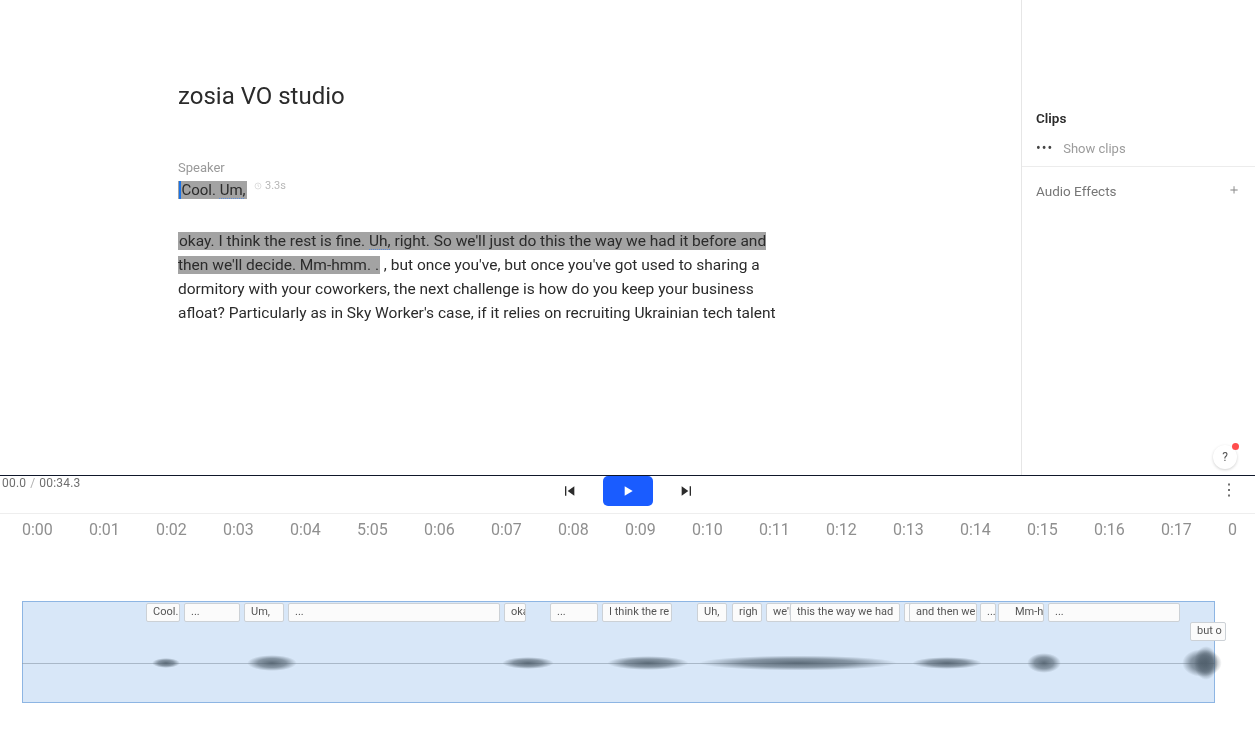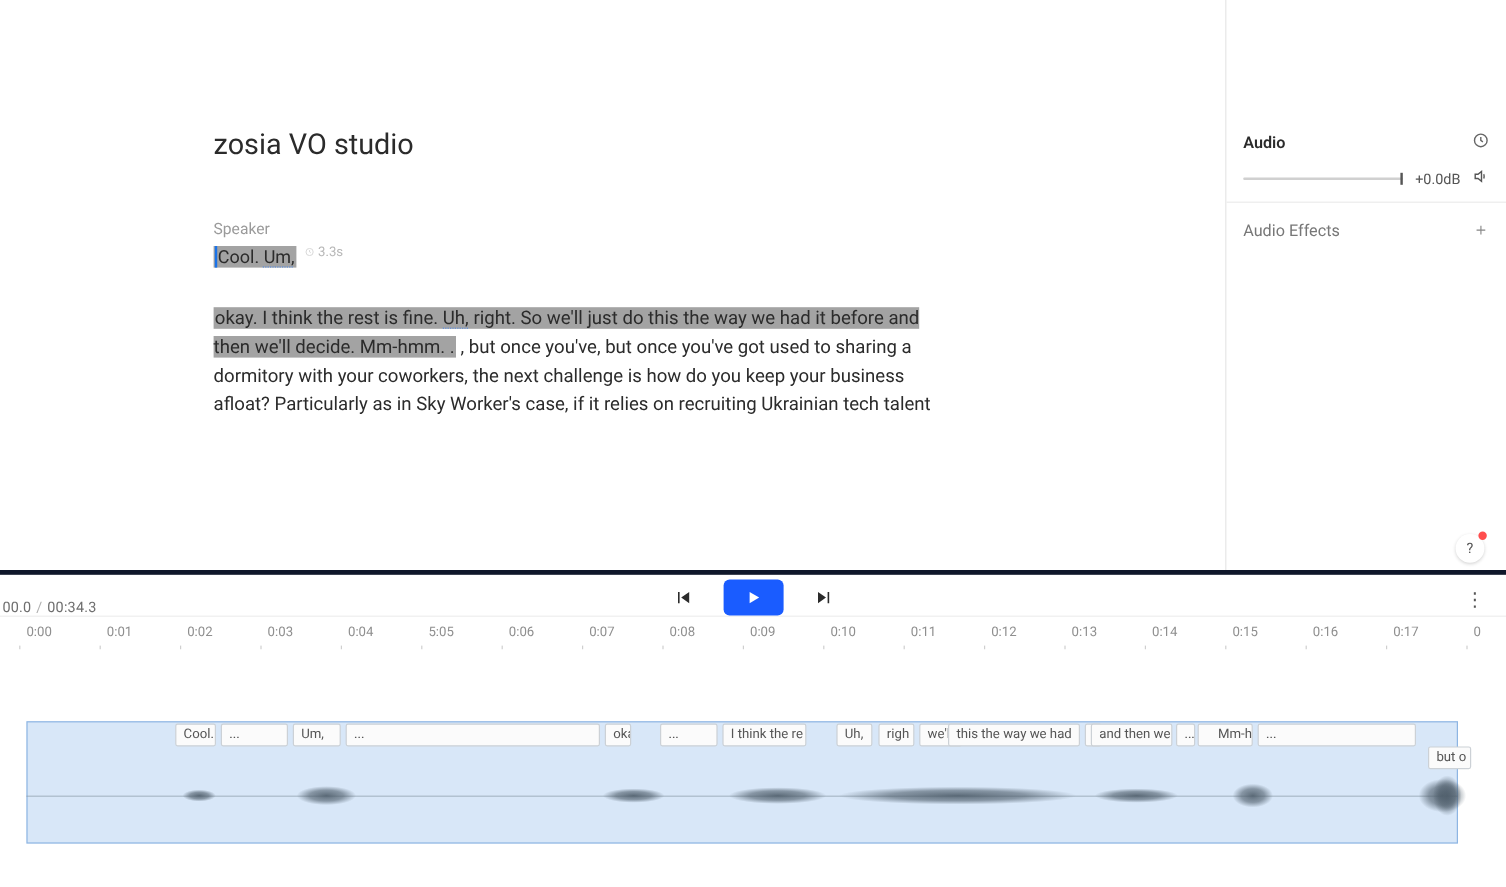--- a/index.html
+++ b/index.html
@@ -11,21 +11,21 @@
       overflow: hidden;
       color: #1a1a1a;
       position: relative;
     }
     .main-area {
       display: flex;
       height: 475px;
     }
     .editor {
       flex: 1;
-      padding: 106px 60px 0 178px;
+      padding: 82px 60px 0 178px;
     }
     .editor-title {
       font-size: 24px;
       font-weight: 400;
       color: #2b2b2b;
       margin-bottom: 50px;
     }
     .speaker-label {
       font-size: 13px;
       color: #9a9a9a;
@@ -152,24 +152,24 @@
       content:"";
       position:absolute;
       top:-2px; right:-2px;
       width:7px; height:7px;
       background:#ff4d4d;
       border-radius:50%;
     }
 
     
     .transport {
-      border-top: 4px solid #0f172a;
+      border-top: 1px solid #0f172a;
       height: 38px;
       display: flex;
-      align-items: flex-end;
+      align-items: flex-start;
       position: relative;
       padding: 0 10px 0 2px;
     }
     .time-readout {
       font-size: 12px;
       color: #6f6f6f;
       letter-spacing: 0.2px;
     }
     .time-readout .sep { margin: 0 4px; color:#b0b0b0;}
     .transport-controls {
@@ -215,21 +215,21 @@
       padding-left: 22px;
       overflow: hidden;
       border-top: 1px solid #eee;
     }
     .ruler-row {
       display: flex;
       gap: 0;
     }
     .ruler-mark {
       width: 67px;
-      font-size: 11px;
+      font-size: 16px;
       color: #8f8f8f;
       position: relative;
       flex-shrink: 0;
     }
     .ruler-mark::before {
       content:"";
       position:absolute;
       left: -6px;
       bottom: -10px;
       width: 1px;
@@ -314,38 +314,24 @@
         <span>3.3s</span>
       </span>
     </div>
     <div class="transcript-block">
       <span class="highlight-bg"><span>okay. I think the rest is fine. </span><span class="filler">Uh,</span><span> right. So we'll just do this the way we had it before and then we'll decide. Mm-hmm. .</span></span><span> , but once you've, but once you've got used to sharing a dormitory with your coworkers, the next challenge is how do you keep your business afloat? Particularly as in Sky Worker's case, if it relies on recruiting Ukrainian tech talent</span>
     </div>
   </div>
 
   <div class="sidebar">
     <div class="panel-section">
-      <div class="audio-header">
-        <span class="panel-title" style="margin:0">Audio</span>
-        <span class="clock-icon">
-          <svg viewBox="0 0 24 24" fill="none" stroke="#666" stroke-width="2">
-              <circle cx="12" cy="12" r="9"></circle>
-              <path d="M12 7v5l3 2"></path>
-            </svg>
-        </span>
-      </div>
-      <div class="audio-row">
-        <div class="volume-slider"></div>
-        <span style="font-size:12px;color:#555">+0.0dB</span>
-        <span class="speaker-icon">
-          <svg viewBox="0 0 24 24" fill="none" stroke="#555" stroke-width="2">
-              <path d="M4 9v6h4l5 4V5L8 9H4z"></path>
-              <path d="M16 9c1 1 1 5 0 6"></path>
-            </svg>
-        </span>
+      <div class="panel-title">Clips</div>
+      <div class="clips-row">
+        <span class="panel-icon">•••</span>
+        <span class="muted">Show clips</span>
       </div>
     </div>
     <div class="panel-effects">
       <span>Audio Effects</span>
       <span class="plus">＋</span>
     </div>
   </div>
 </div>
 
 <div class="help-badge">?</div>

